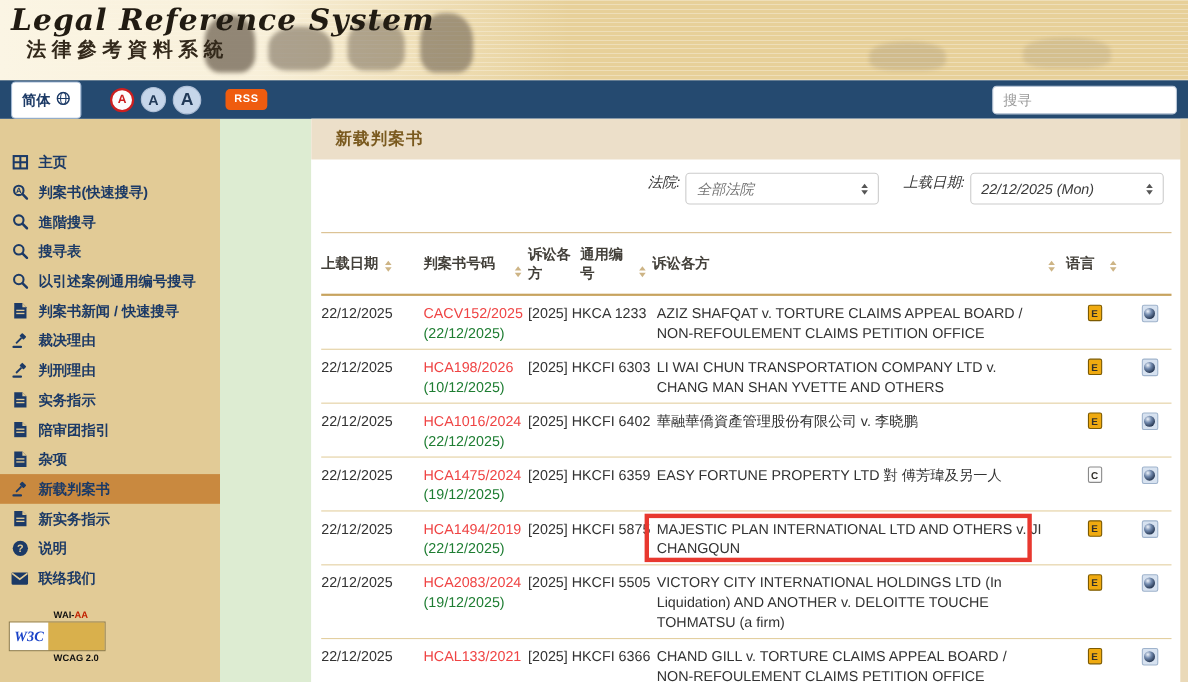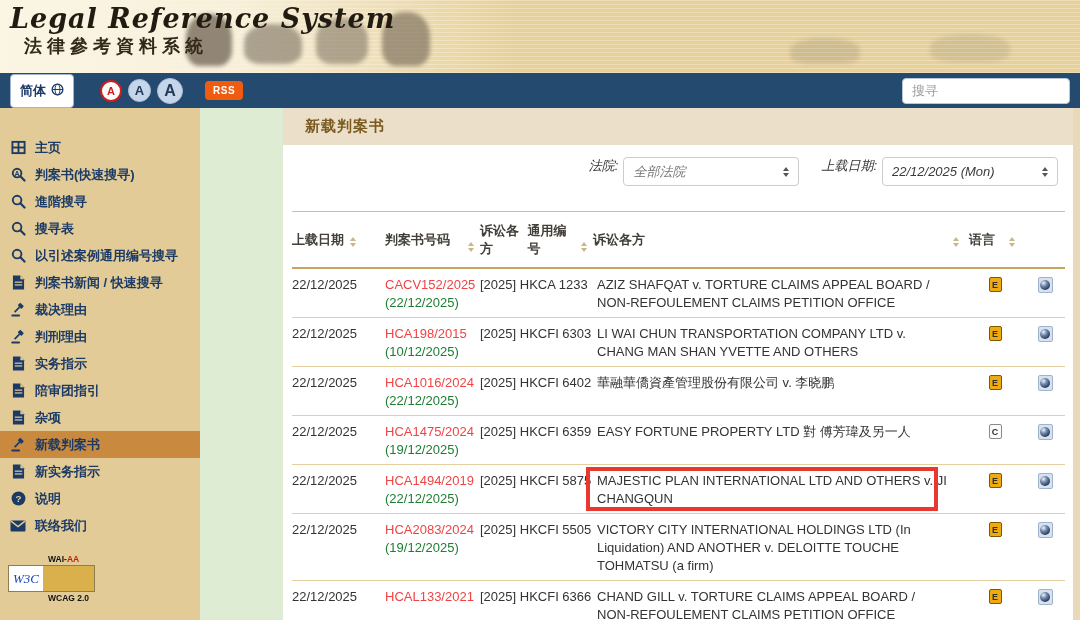--- a/index.html
+++ b/index.html
@@ -40,21 +40,21 @@
 
   
   .body-row { display:flex; height:512px; }
   .sidebar { width:200px; background:#e2cb96; padding-top:26px; flex:none; }
   .side-item { display:flex; align-items:center; gap:9px; height:27px; padding:0 0 0 10px;
     color:#1c3a66; font-size:13px; font-weight:bold; cursor:pointer; white-space:nowrap; }
   .side-item .icn { width:16px; height:16px; display:flex; align-items:center; justify-content:center; flex:none; }
   .side-item.active { background:#c9893f; }
   .badge { margin:26px 0 0 8px; display:inline-flex; height:27px; border:1px solid #8e7d4e; cursor:pointer; }
   .badge .b-left { background:#fff; color:#1a43c8; font-family:"Liberation Serif","DejaVu Serif",serif;
-    font-style:italic; font-weight:normal; font-size:13px; display:flex; align-items:center; padding:0 4px; }
+    font-style:italic; font-weight:bold; font-size:13px; display:flex; align-items:center; padding:0 4px; }
   .badge .b-right { background:#d9b04c; color:#111; font-size:8.5px; font-weight:bold; line-height:10px;
     display:flex; flex-direction:column; justify-content:center; padding:0 5px;gap:29px; }
   .badge .aa { color:#c22000; }
   .greenstrip { width:83px; background:#ddecd2; flex:none; }
 
   
   .main { flex:1; background:#fff; position:relative; }
   .right-strip { position:absolute; right:0; top:0; width:7px; height:100%; background:#ead9b8; z-index:5; }
   .main-title-bar { height:37px; background:#ecdfc9; display:flex; align-items:center; padding-left:22px; }
   .main-title { color:#7a5a1f; font-size:15px; font-weight:bold; letter-spacing:1px; }
@@ -403,21 +403,21 @@
     <div class="td c-doc">
       <span class="sphere-icon">
                   <span class="ball"></span>
                 </span>
     </div>
   </div>
 
   <div class="tgrid trow">
     <div class="td c-date"><span class="rdate">22/12/2025</span></div>
     <div class="td c-case">
-      <a class="case-link" href="#">HCA198/2015</a><br>
+      <a class="case-link" href="#">HCA198/2026</a><br>
       <span class="jdate">(10/12/2025)</span>
     </div>
     <div class="td c-cit">[2025] HKCFI 6303</div>
     <div class="td c-parties">
                 <div class="ptext">LI WAI CHUN TRANSPORTATION COMPANY LTD v. CHANG MAN SHAN YVETTE AND OTHERS</div>
               </div>
     <div class="td c-lang">
       <span class="lang-icon lang-E">E</span>
     </div>
     <div class="td c-doc">

